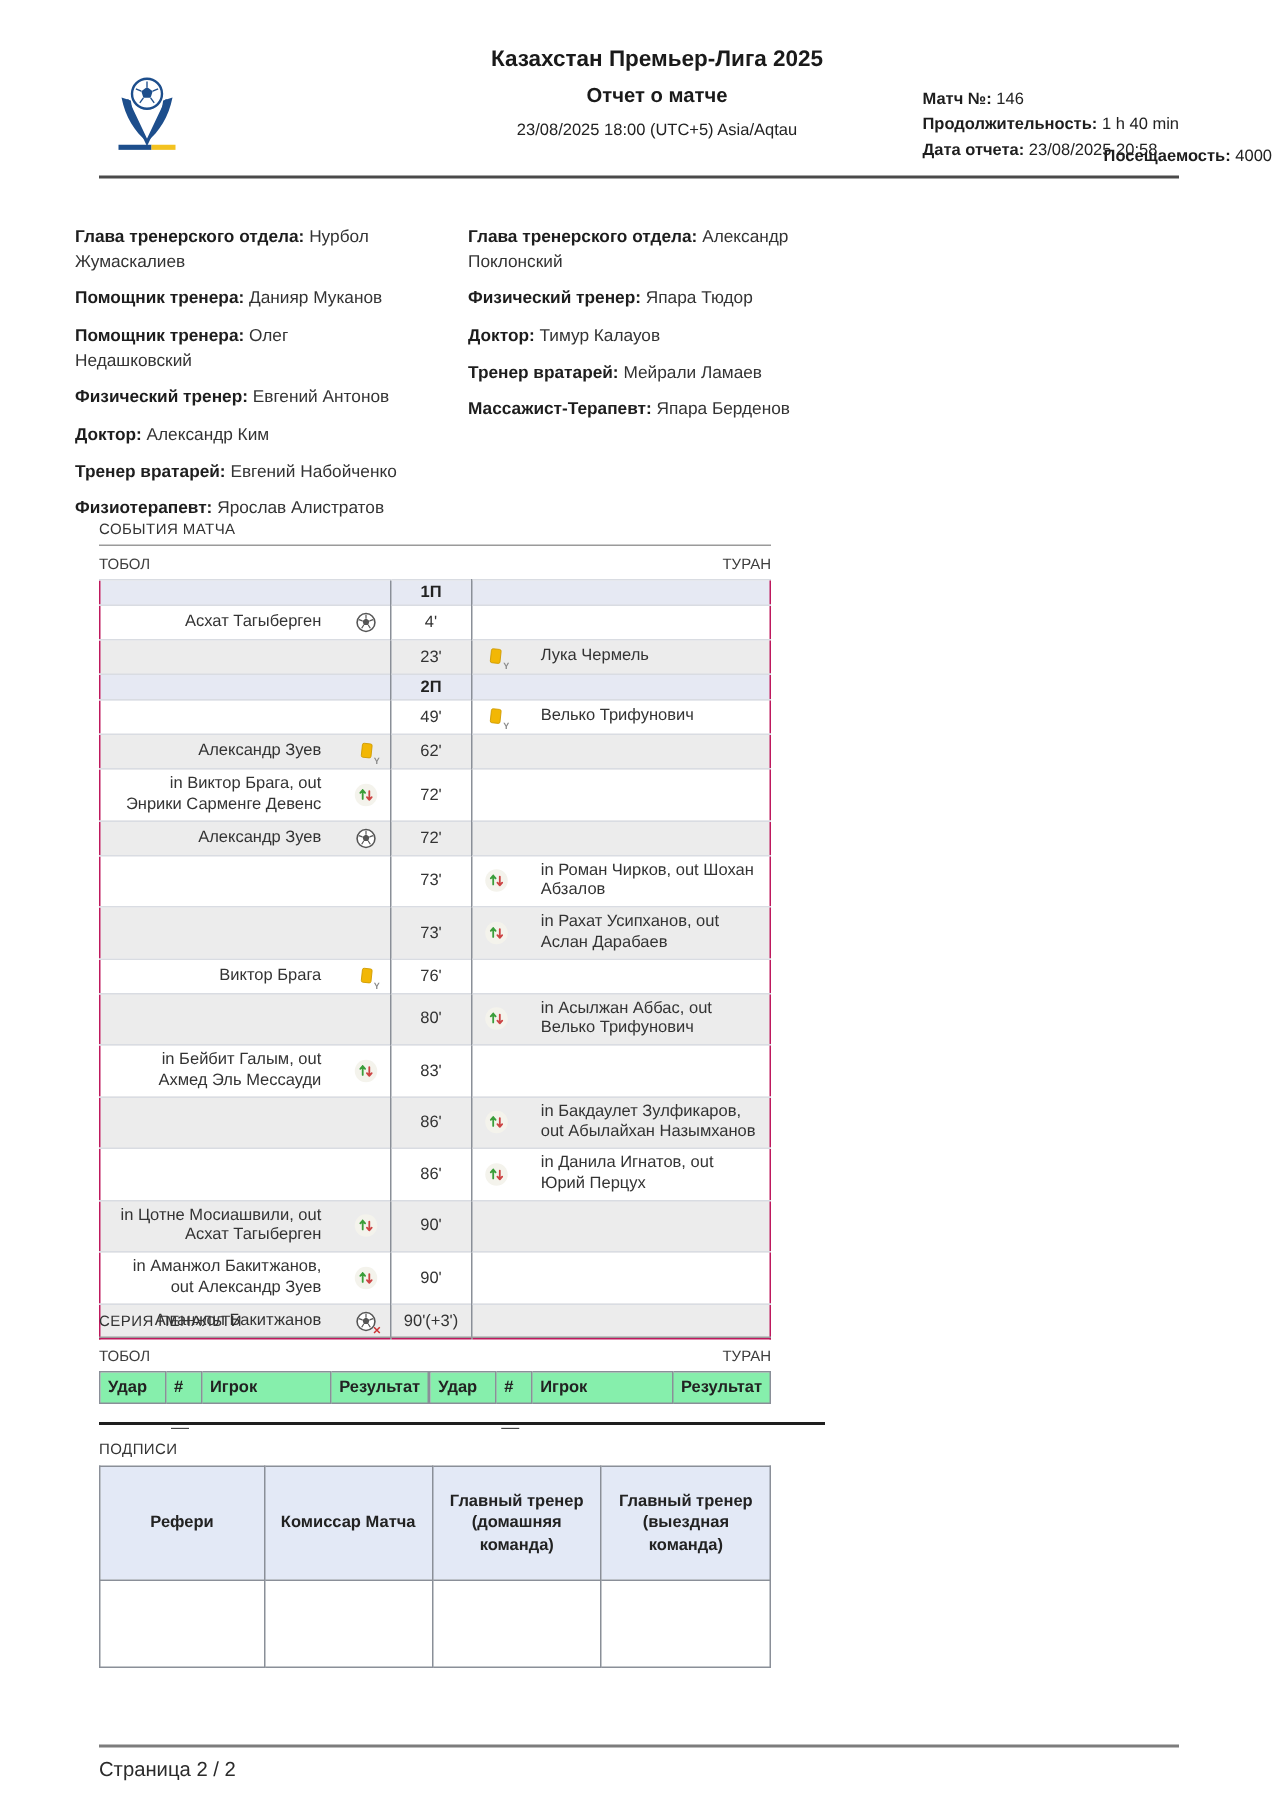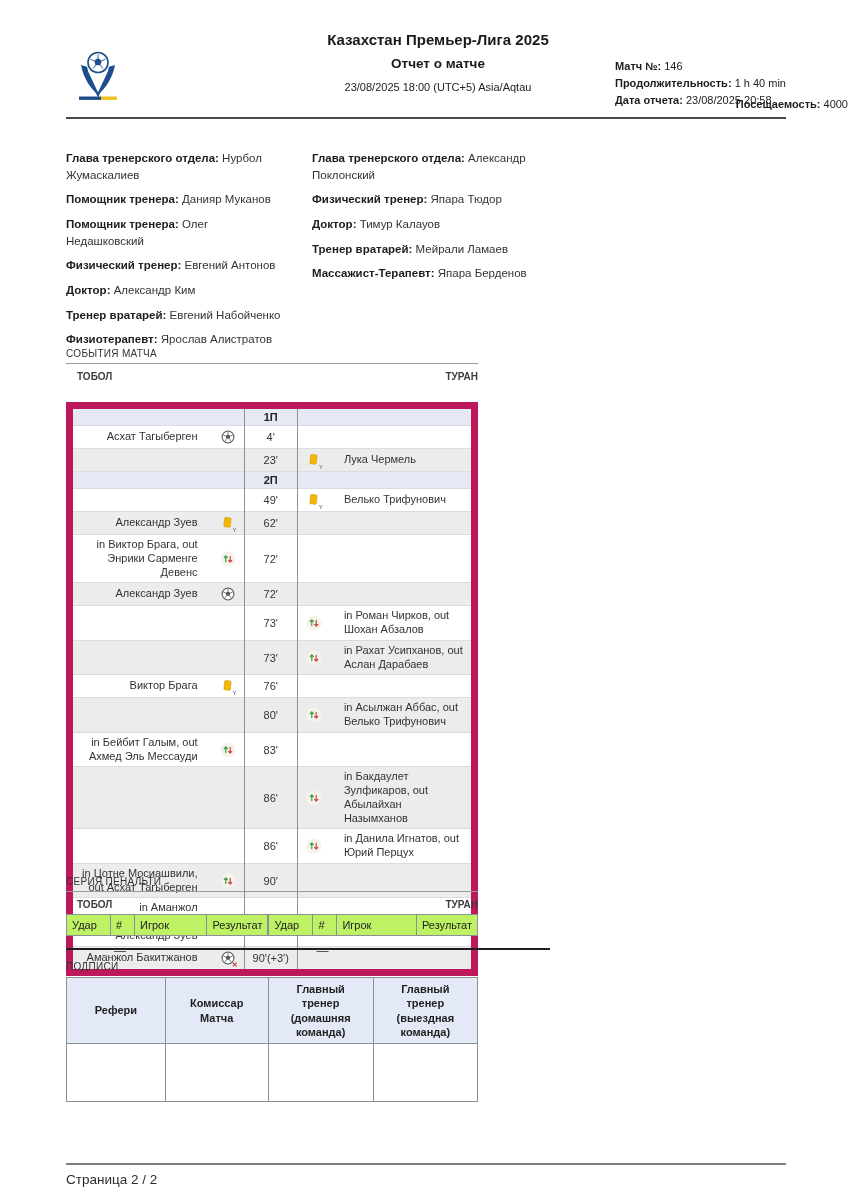--- a/index.html
+++ b/index.html
@@ -16,64 +16,64 @@
   .h-title { font-size: 15px; font-weight: bold; color: #1a1a1a; }
   .h-sub   { font-size: 13.5px; font-weight: bold; color: #1a1a1a; margin-top: 8px; }
   .h-dt    { font-size: 11px; margin-top: 10px; color: #222; }
   .h-att   { font-size: 11px; margin-top: 5px; color: #222; text-align: right; }
   .header-right { position: absolute; right: 62px; top: 58px; text-align: left; font-size: 11px; line-height: 17px; color: #222; }
   b { font-weight: bold; color: #1d1d1d; }
   .hr-header { position: absolute; top: 117px; left: 66px; right: 62px; border-top: 2px solid #4a4a4a; }
 
   
   .staff-col { position: absolute; top: 150px; }
-  .staff-home { left: 66px; width: 218px; }
+  .staff-home { left: 50px; width: 218px; }
   .staff-away { left: 312px; width: 220px; }
   .staff-item { font-size: 11.5px; line-height: 1.45; margin-bottom: 8px; color: #333; }
 
   
-  .section { position: absolute; left: 66px; width: 412px; }
+  .section { position: absolute; left: 66px; width: 448px; }
   .sec-title { font-size: 10px; color: #333; letter-spacing: 0.3px; }
   .sec-rule { border-top: 1px solid #9a9a9a; margin-top: 4px; }
-  .team-row { display: flex; justify-content: space-between; margin-top: 7px; font-size: 10px; font-weight: bold; color: #3d3d3d; margin-left: 11px; }
+  .team-row { display: flex; justify-content: space-between; margin-top: 7px; font-size: 10px; font-weight: normal; color: #3d3d3d; }
 
   
   .events-section { top: 348px; }
-  .ev-table { border-collapse: collapse; width: 100%; font-size: 11px; color: #333; margin-top: 20px; border: 7px solid #be185d; }
+  .ev-table { border-collapse: collapse; width: 100%; font-size: 11px; color: #333; margin-top: 4px; border: 1px solid #be185d; }
   .ev-table td { border-top: 1px solid #d9dce2; padding: 3px 8px; vertical-align: middle; }
   .ev-table td.c-time { border-left: 1px solid #8a8f98; border-right: 1px solid #8a8f98; text-align: center; width: 46px; }
   .ev-table td.c-home { width: 215px; }
   .ev-table td.c-away { width: 223px; }
   tr.period td { background: #e6e9f3; padding: 2px 8px; }
   tr.period td.c-time { font-weight: bold; color: #222; }
   tr.shade td { background: #ececec; }
   .cellwrap { display: flex; align-items: center; gap: 22px; min-height: 15px; line-height: 1.25; }
   .side-home .cellwrap { justify-content: flex-end; text-align: right; }
   .side-away .cellwrap { justify-content: flex-start; text-align: left; }
   .ev-icon { flex: 0 0 auto; display: inline-flex; position: relative; width: 16px; height: 16px; align-items: center; justify-content: center; }
   .ev-icon .mini-x { position: absolute; right: -2px; bottom: -2px; font-size: 7px; font-weight: bold; color: #cc3333; line-height: 1; }
   .ev-icon .mini-y { position: absolute; right: -1px; bottom: -2px; font-size: 6px; font-weight: bold; color: #8a8a8a; line-height: 1; }
 
   
   .pen-section { top: 876px; }
   .pen-tables { display: flex; justify-content: space-between; margin-top: 4px; }
   .pen-col-home { width: 228px; }
   .pen-col-away { width: 236px; }
   .pen-table { border-collapse: collapse; width: 100%; font-size: 11px; border: 1px solid #8a8f98; table-layout: auto; }
-  .pen-table th { background: #bef264; font-weight: normal; text-align: left; padding: 4px 5px; border-left: 1px solid #8a8f98; color: #222; white-space: nowrap; }
+  .pen-table th { background: #86efac; font-weight: bold; text-align: left; padding: 4px 5px; border-left: 1px solid #8a8f98; color: #222; white-space: nowrap; }
   .pen-table th:first-child { border-left: none; }
   .pen-table th.w-shot { width: 44px; } .pen-table th.w-num { width: 24px; } .pen-table th.w-res { width: 1%; }
   .pen-dash { padding: 8px 0 0 48px; font-size: 12px; color: #444; }
 
   .thick-rule { position: absolute; top: 948px; left: 66px; width: 484px; border-top: 2px solid #1e1e1e; }
 
   
   .sign-section { top: 961px; }
   .sig-table { border-collapse: collapse; width: 100%; font-size: 11px; margin-top: 5px; }
-  .sig-table th { background: #e3e9f6; border: 1px solid #8a8f98; font-weight: bold; text-align: center; padding: 4px 8px; line-height: 1.3; color: #222; }
+  .sig-table th { background: #e3e9f6; border: 1px solid #8a8f98; font-weight: bold; text-align: center; padding: 16px 8px; line-height: 1.3; color: #222; }
   .sig-table td { border: 1px solid #8a8f98; height: 58px; width: 121px; }
 
   
   .footer-rule { position: absolute; top: 1163px; left: 66px; right: 62px; border-top: 2px solid #7d7d7d; }
   .footer-text { position: absolute; top: 1172px; left: 66px; font-size: 13.5px; color: #2b2b2b; }
 </style>
 </head>
 <body>
 
 <div class="page">

